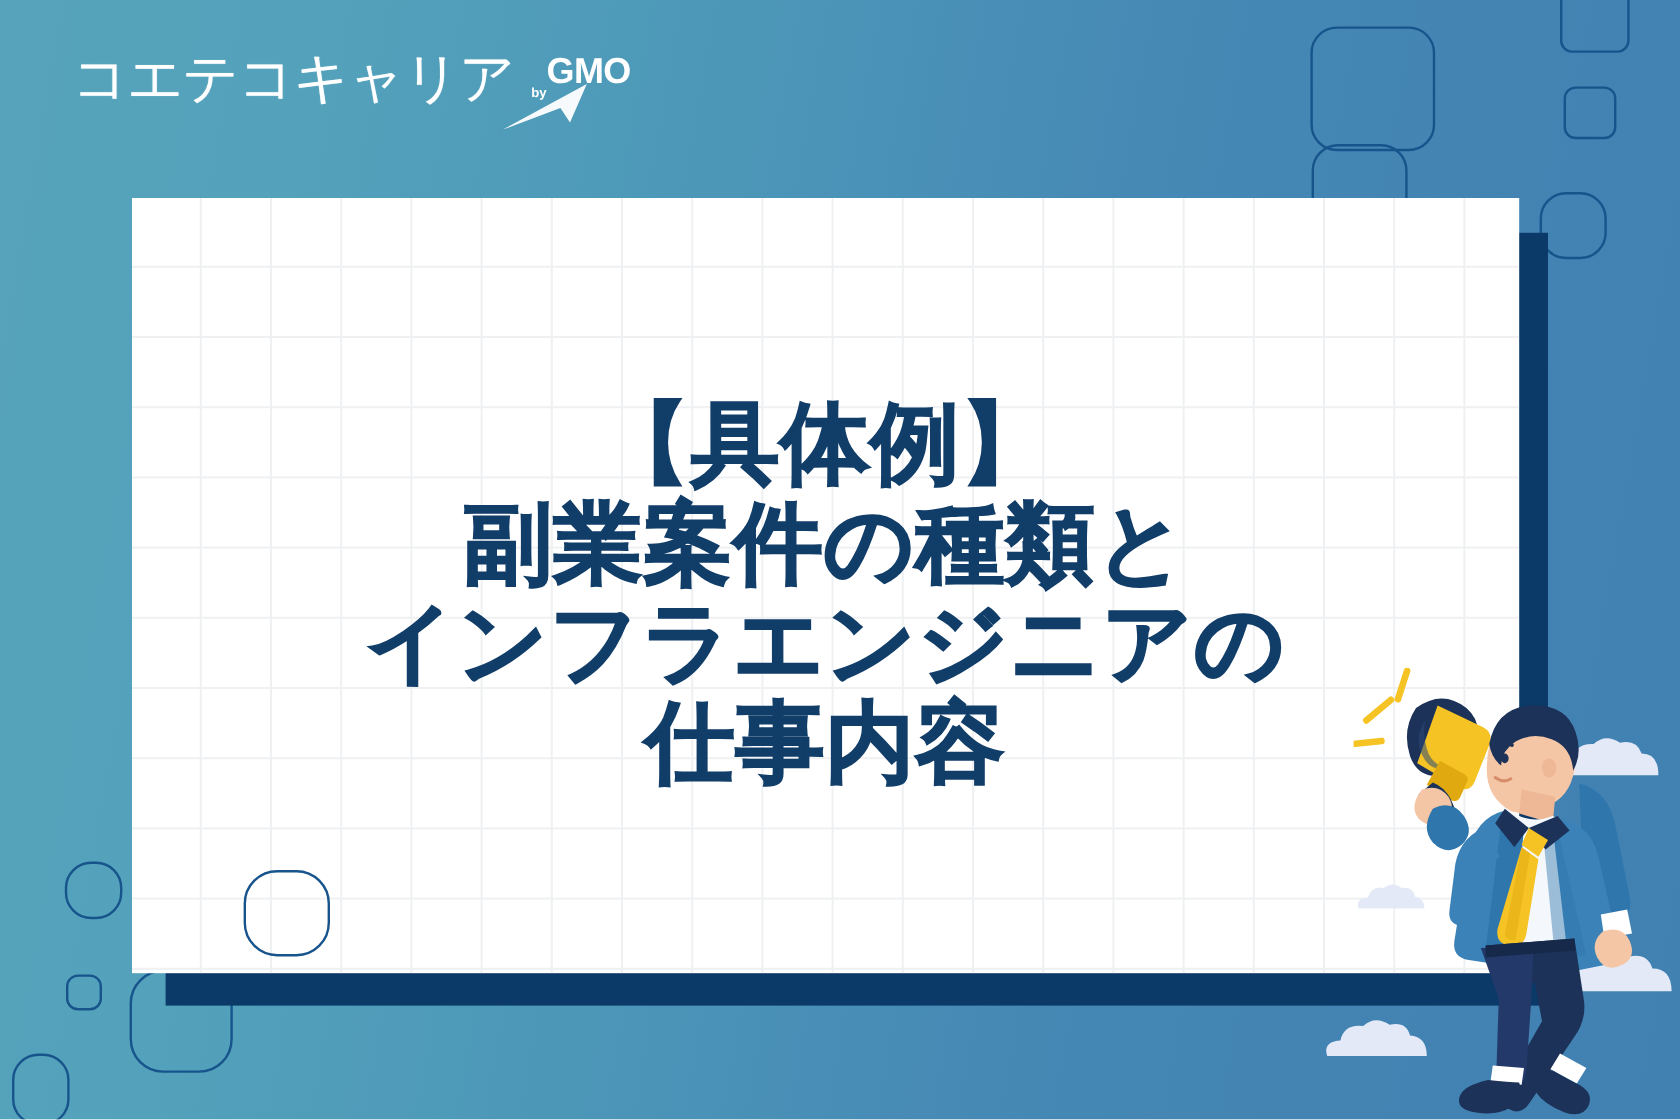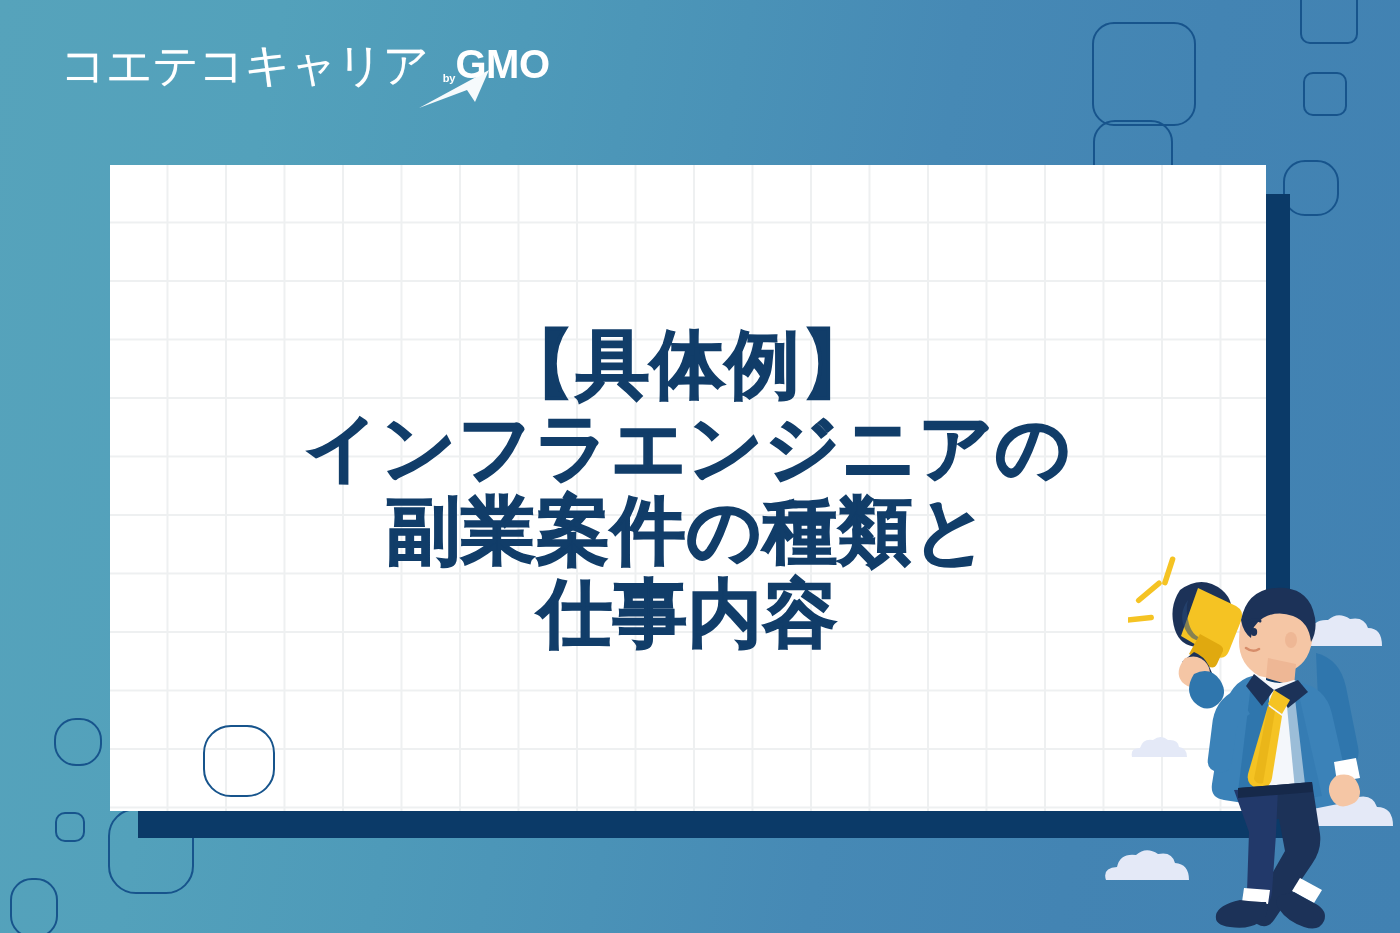--- a/index.html
+++ b/index.html
@@ -55,23 +55,23 @@
   #logo-by {
     color: #ffffff;
     font-size: 11px;
     font-weight: 700;
     margin-left: 14px;
     margin-bottom: 4px;
     letter-spacing: 0px;
   }
   #logo-gmo {
     color: #ffffff;
-    font-size: 40px;
+    font-size: 30px;
     font-weight: 700;
-    margin-bottom: 1px;
+    margin-bottom: 11px;
     letter-spacing: -0.5px;
   }
 
   
   #card-shadow {
     position: absolute;
     left: 138px; top: 194px;
     width: 1152px; height: 644px;
     background: #0b3a68;
     z-index: 5;
@@ -99,21 +99,20 @@
     position: absolute;
     left: 110px; top: 165px;
     width: 1156px; height: 646px;
     z-index: 20;
     display: flex;
     flex-direction: column;
     align-items: center;
     justify-content: center;
     padding-top: 14px;
     pointer-events: none;
-    font-family: Liberation Mono, monospace;
   }
   .title-line {
     color: #113d69;
     font-size: 74px;
     font-weight: 900;
     line-height: 1.12;
     letter-spacing: 1px;
     white-space: nowrap;
     text-align: center;
     -webkit-text-stroke: 1.6px #113d69;
@@ -170,22 +169,22 @@
   </div>
 
   <div id="card-shadow"></div>
 
   <div id="card">
     <div id="card-grid"></div>
   </div>
 
   <div id="title">
     <div class="title-line">【具体例】</div>
+    <div class="title-line">副業案件の種類と</div>
     <div class="title-line">インフラエンジニアの</div>
-    <div class="title-line">副業案件の種類と</div>
     <div class="title-line">仕事内容</div>
   </div>
 
   <svg id="character" viewBox="0 0 280 385">
 
     <g>
       <rect x="38" y="8" width="5.5" height="30" rx="2.5" fill="#f5c323" transform="rotate(18 41 23)"></rect>
       <rect x="18" y="28" width="5.5" height="32" rx="2.5" fill="#f5c323" transform="rotate(50 21 44)"></rect>
       <rect x="8" y="56" width="5.5" height="30" rx="2.5" fill="#f5c323" transform="rotate(84 11 71)"></rect>
     </g>

